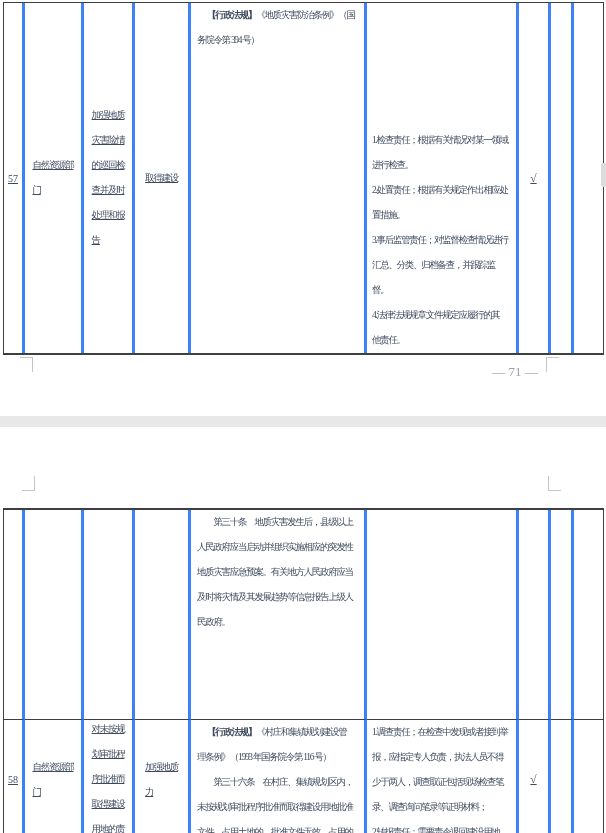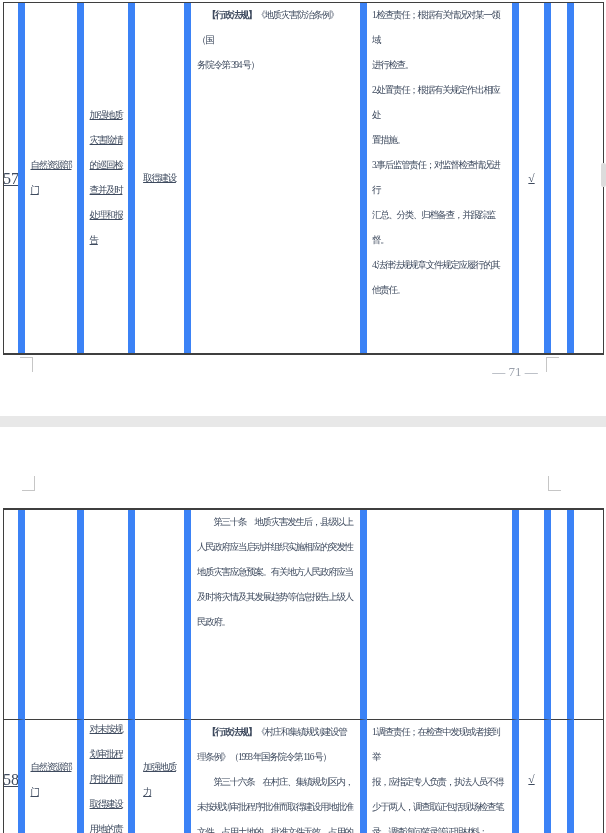--- a/index.html
+++ b/index.html
@@ -11,38 +11,38 @@
   
   .tbl{
     position:absolute;left:3px;width:601px;box-sizing:border-box;
     display:grid;
     grid-template-columns:21px 59px 51px 56px 176px 152px 32px 23px 1fr;
     border:1px solid #3f3f3f;background:#fff;
   }
   .tbl-p1{top:2px;border-bottom-width:2px;}
   .tbl-p2{top:508px;border-top-width:2px;border-bottom-width:2px;}
   .cell{
-    box-sizing:border-box;border-right:7px solid #3b82f6;
+    box-sizing:border-box;border-right:3px solid #3b82f6;
     display:flex;flex-direction:column;overflow:hidden;
     font-size:9.5px;letter-spacing:-1.3px;line-height:25px;
   }
   .cell.last{border-right:none;}
   .rb{border-bottom:1px solid #3f3f3f;}
   .h350{height:350px;}
   .h210{height:210px;}
   .h119{height:119px;}
   .vc{justify-content:center;align-items:center;text-align:left;text-decoration:underline;}
-  .vcl{justify-content:flex-start;}
+  .vcl{justify-content:flex-end;}
   .toppad{padding-top:1px;}
   .legal{padding:0 6px;}
   .duty{padding:0 5px;}
   .pre{white-space:pre-line;}
   .ind{display:inline-block;width:10px;}
   .bold{font-weight:bold;}
-  .num{font-size:16px;letter-spacing:0;}
+  .num{font-size:10px;letter-spacing:0;}
   .check{font-size:11.5px;letter-spacing:0;}
   
   .band{position:absolute;left:0;top:416px;width:606px;height:11px;background:#e8e8e8;}
   .mark{position:absolute;width:12px;height:14px;border:0 solid #c6c6c6;}
   .m1l{left:20px;top:357px;border-top-width:1px;border-right-width:1px;}
   .m1r{left:546px;top:357px;border-top-width:1px;border-left-width:1px;}
   .m2l{left:22px;top:476px;border-bottom-width:1px;border-right-width:1px;}
   .m2r{left:548px;top:476px;border-bottom-width:1px;border-left-width:1px;}
   .pgnum{
     position:absolute;left:480px;top:364px;width:70px;text-align:center;

